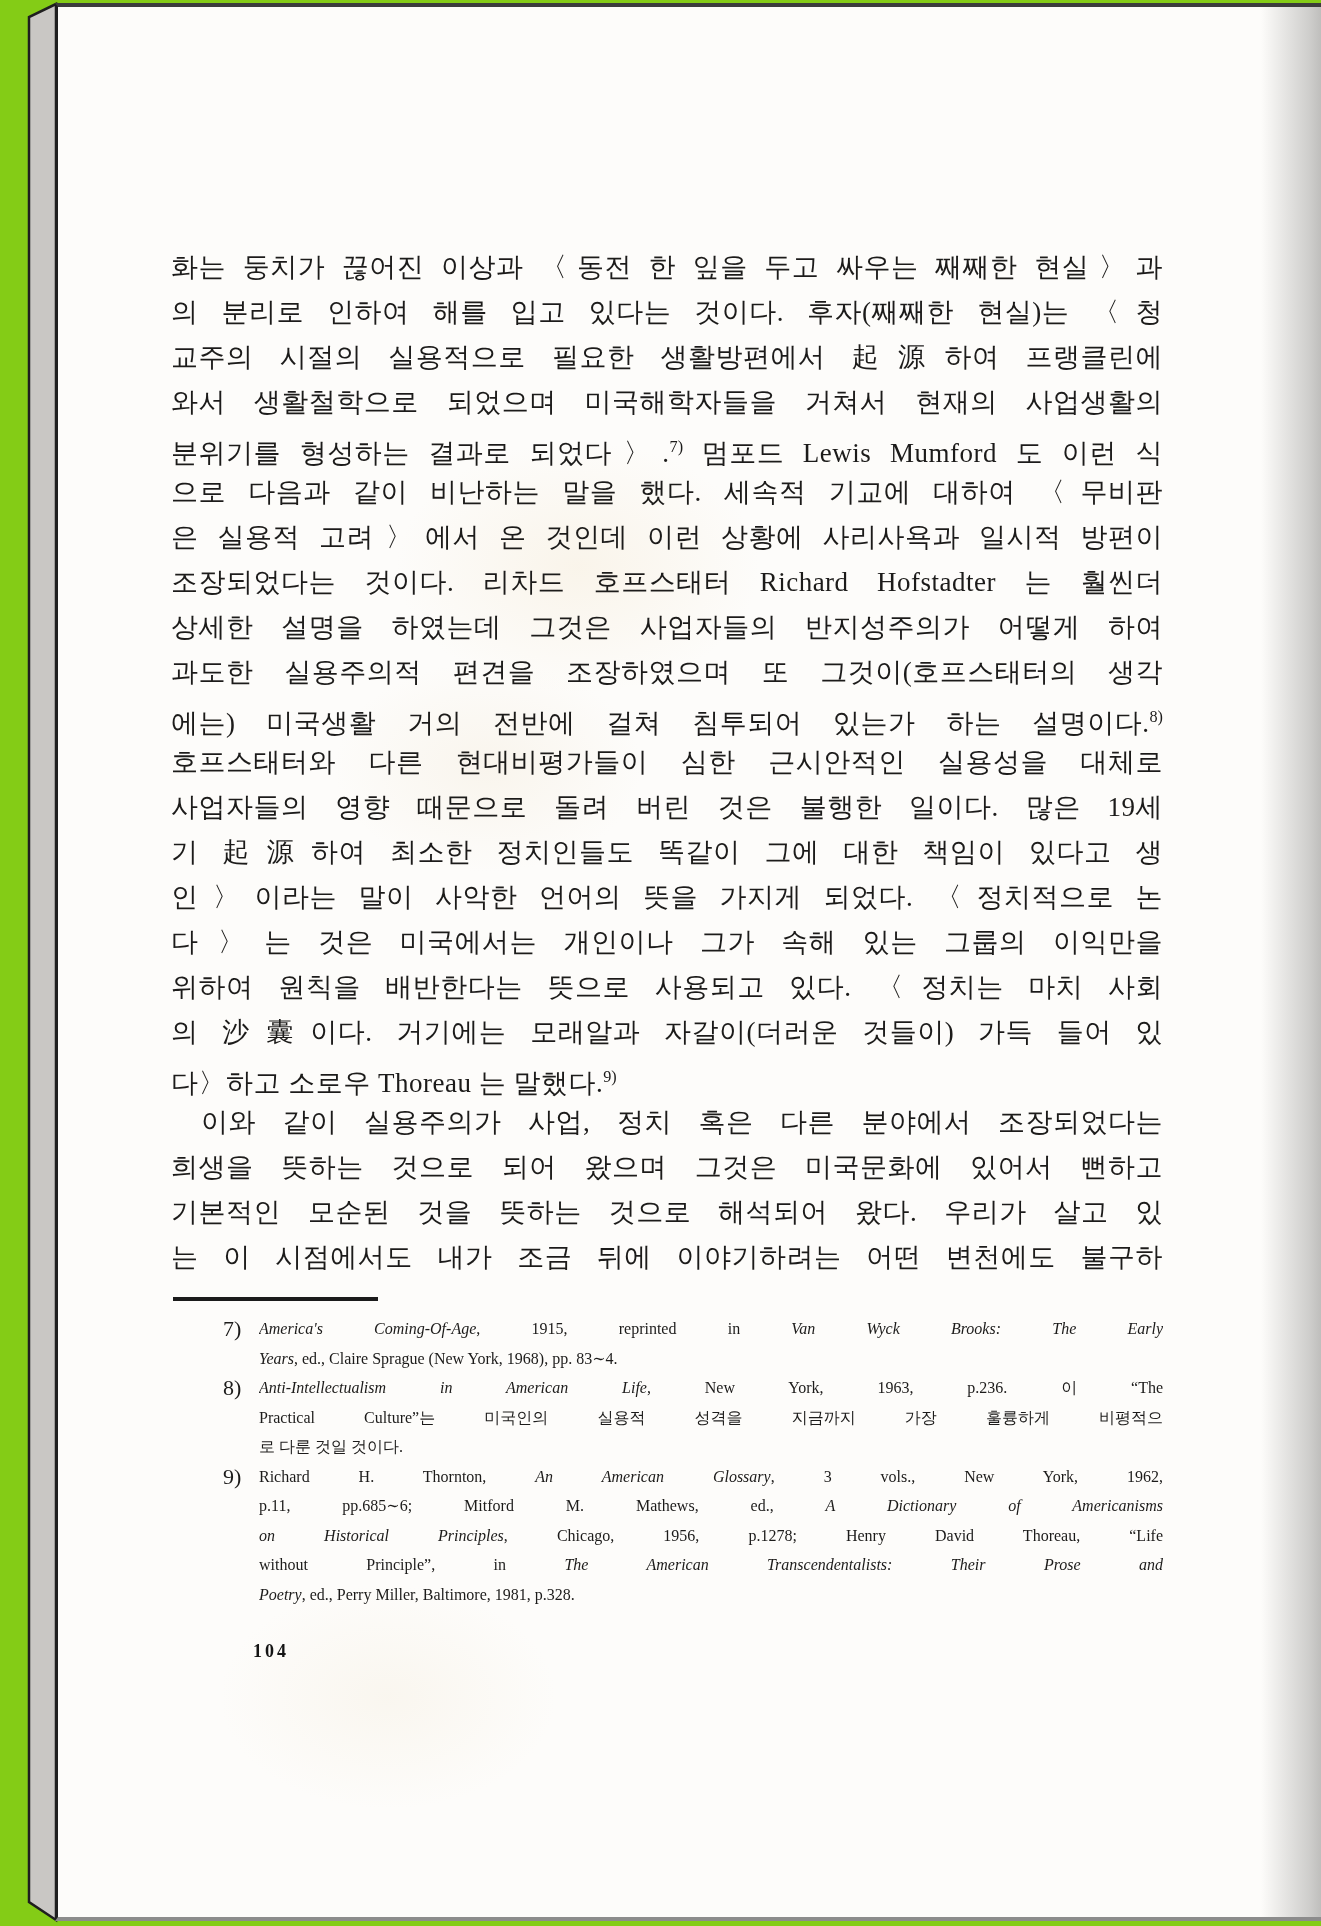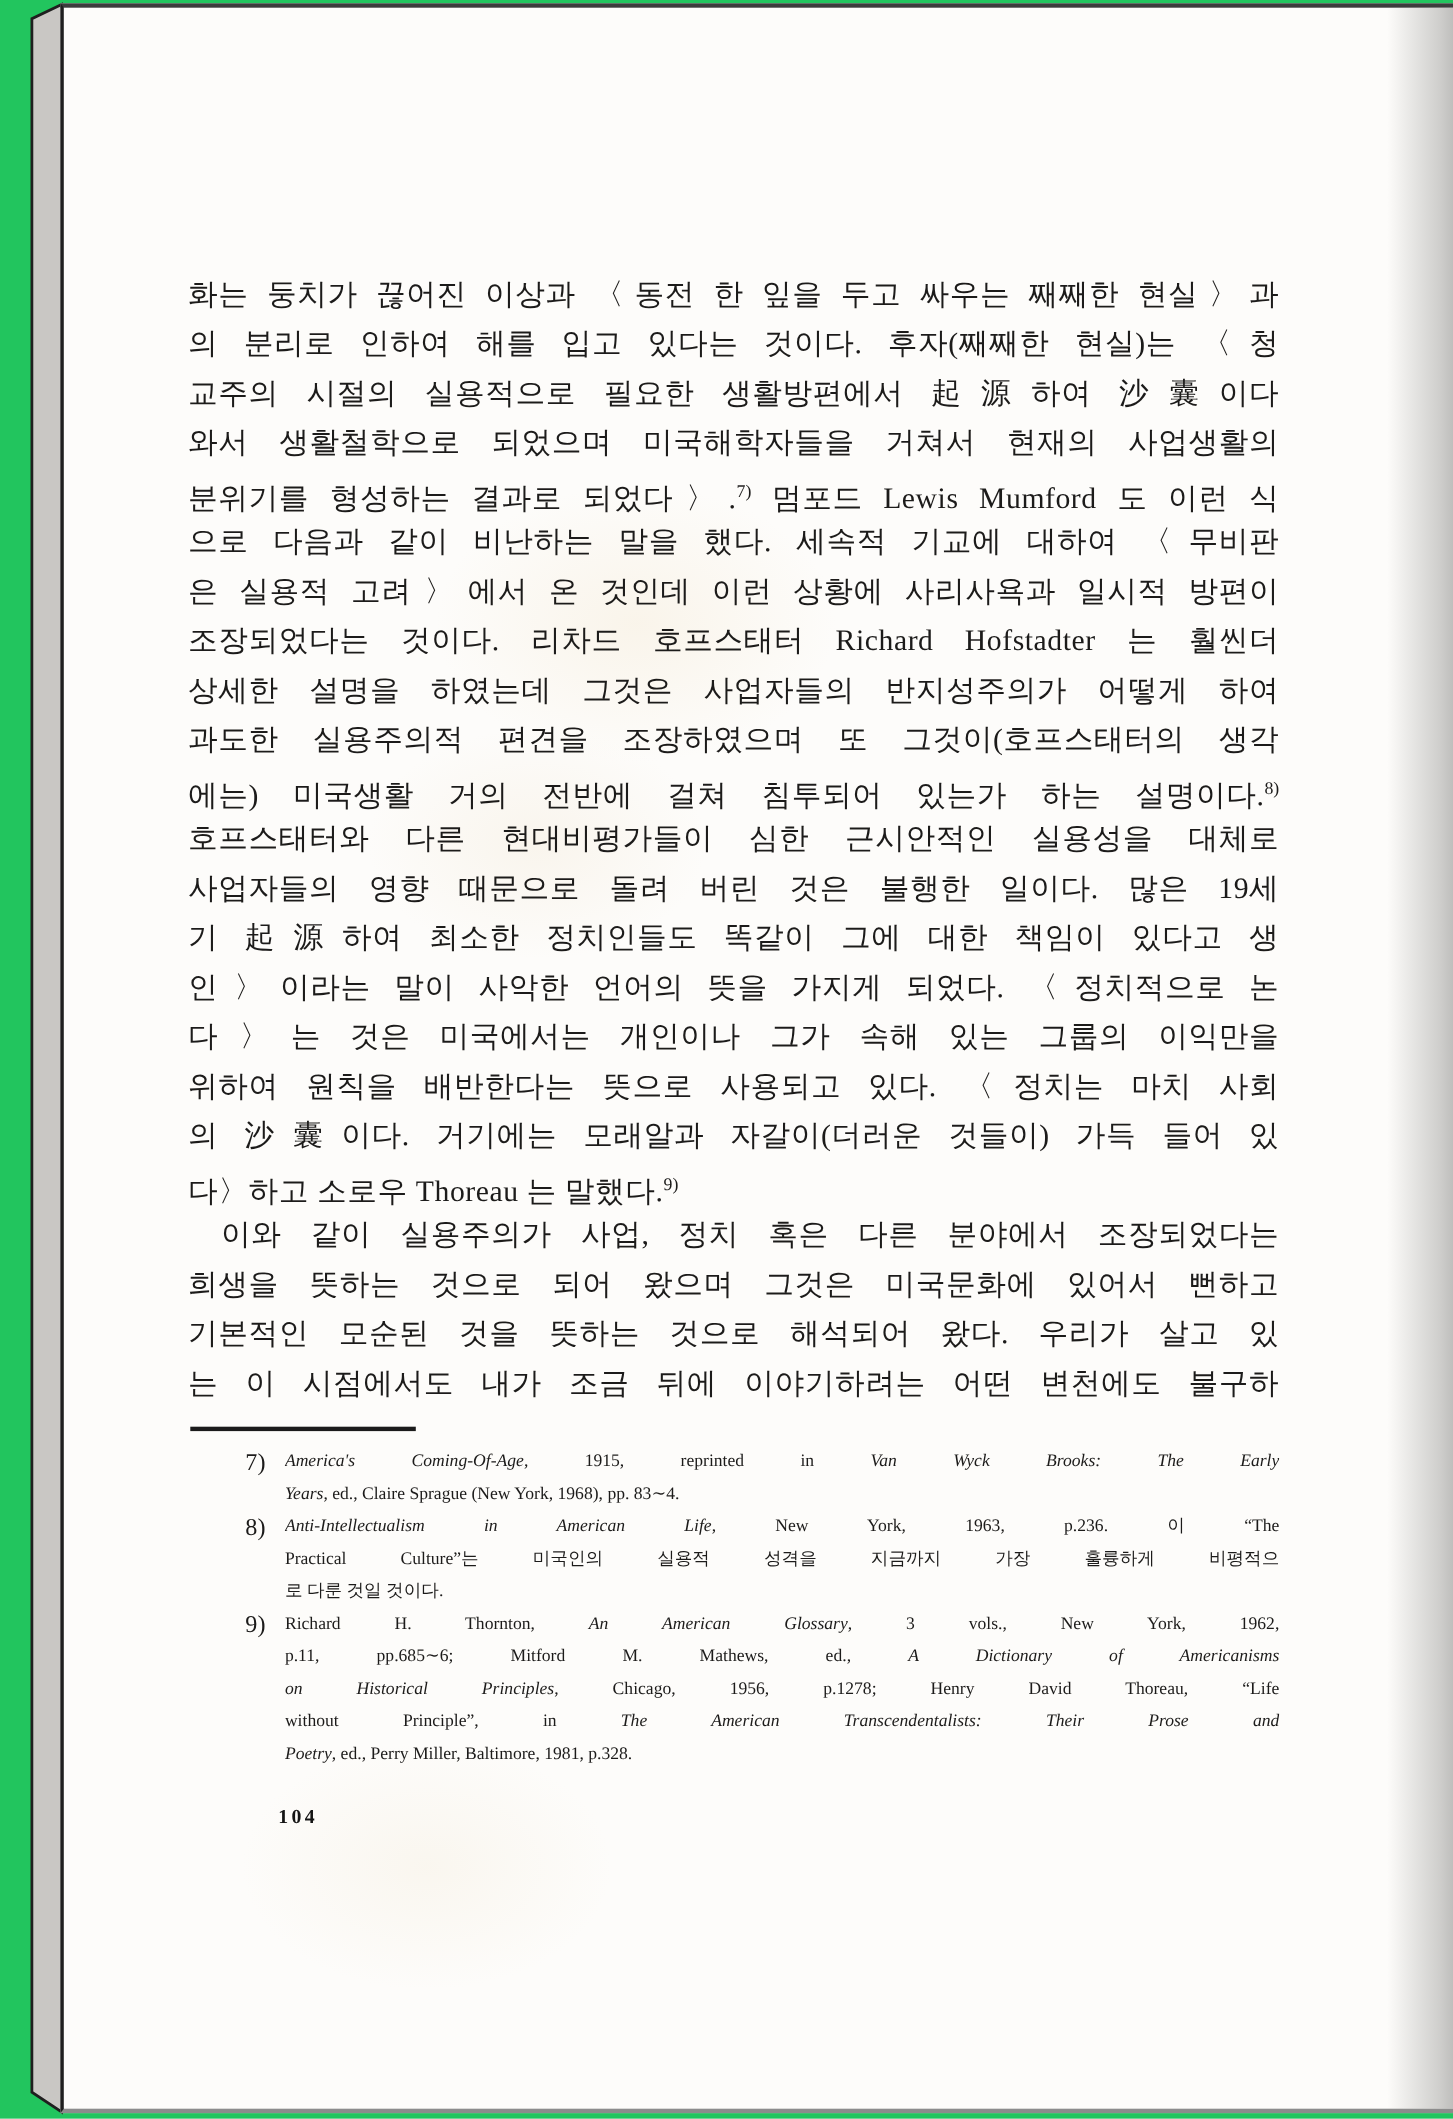--- a/index.html
+++ b/index.html
@@ -2,21 +2,21 @@
 <html><head>
 <meta charset="utf-8">
 <style>
   html, body { margin: 0; padding: 0; }
   body { background: #e8e7e5; }
 
   .scene {
     position: relative;
     width: 1321px;
     height: 1926px;
-    background: #22c55e;
+    background: #84cc16;
     overflow: hidden;
     font-family: "Liberation Serif", "DejaVu Serif", serif;
   }
 
   .spine-svg {
     position: absolute;
     left: 0; top: 0;
     width: 90px; height: 1926px;
   }
 
@@ -116,21 +116,21 @@
   <svg class="spine-svg" viewBox="0 0 90 1926" preserveAspectRatio="none">
     <polygon points="56,4 29,17 29,1902 56,1920" fill="#c9c7c4" stroke="#1f1f1f" stroke-width="2.5"></polygon>
   </svg>
 
   <div class="page">
     <div class="content">
 
       <div id="body-text">
           <div class="bline"><span>화는 둥치가 끊어진 이상과 〈동전 한 잎을 두고 싸우는 째째한 현실〉과</span></div>
           <div class="bline"><span>의 분리로 인하여 해를 입고 있다는 것이다. 후자(째째한 현실)는 〈청</span></div>
-          <div class="bline"><span>교주의 시절의 실용적으로 필요한 생활방편에서 起源하여 沙囊이다</span></div>
+          <div class="bline"><span>교주의 시절의 실용적으로 필요한 생활방편에서 起源하여 프랭클린에</span></div>
           <div class="bline"><span>와서 생활철학으로 되었으며 미국해학자들을 거쳐서 현재의 사업생활의</span></div>
           <div class="bline"><span>분위기를 형성하는 결과로 되었다〉.</span><span class="sup">7)</span><span> 멈포드 Lewis Mumford 도 이런 식</span></div>
           <div class="bline"><span>으로 다음과 같이 비난하는 말을 했다. 세속적 기교에 대하여 〈무비판</span></div>
           <div class="bline"><span>은 실용적 고려〉에서 온 것인데 이런 상황에 사리사욕과 일시적 방편이</span></div>
           <div class="bline"><span>조장되었다는 것이다. 리차드 호프스태터 Richard Hofstadter 는 훨씬더</span></div>
           <div class="bline"><span>상세한 설명을 하였는데 그것은 사업자들의 반지성주의가 어떻게 하여</span></div>
           <div class="bline"><span>과도한 실용주의적 편견을 조장하였으며 또 그것이(호프스태터의 생각</span></div>
           <div class="bline"><span>에는) 미국생활 거의 전반에 걸쳐 침투되어 있는가 하는 설명이다.</span><span class="sup">8)</span></div>
           <div class="bline"><span>호프스태터와 다른 현대비평가들이 심한 근시안적인 실용성을 대체로</span></div>
           <div class="bline"><span>사업자들의 영향 때문으로 돌려 버린 것은 불행한 일이다. 많은 19세</span></div>

